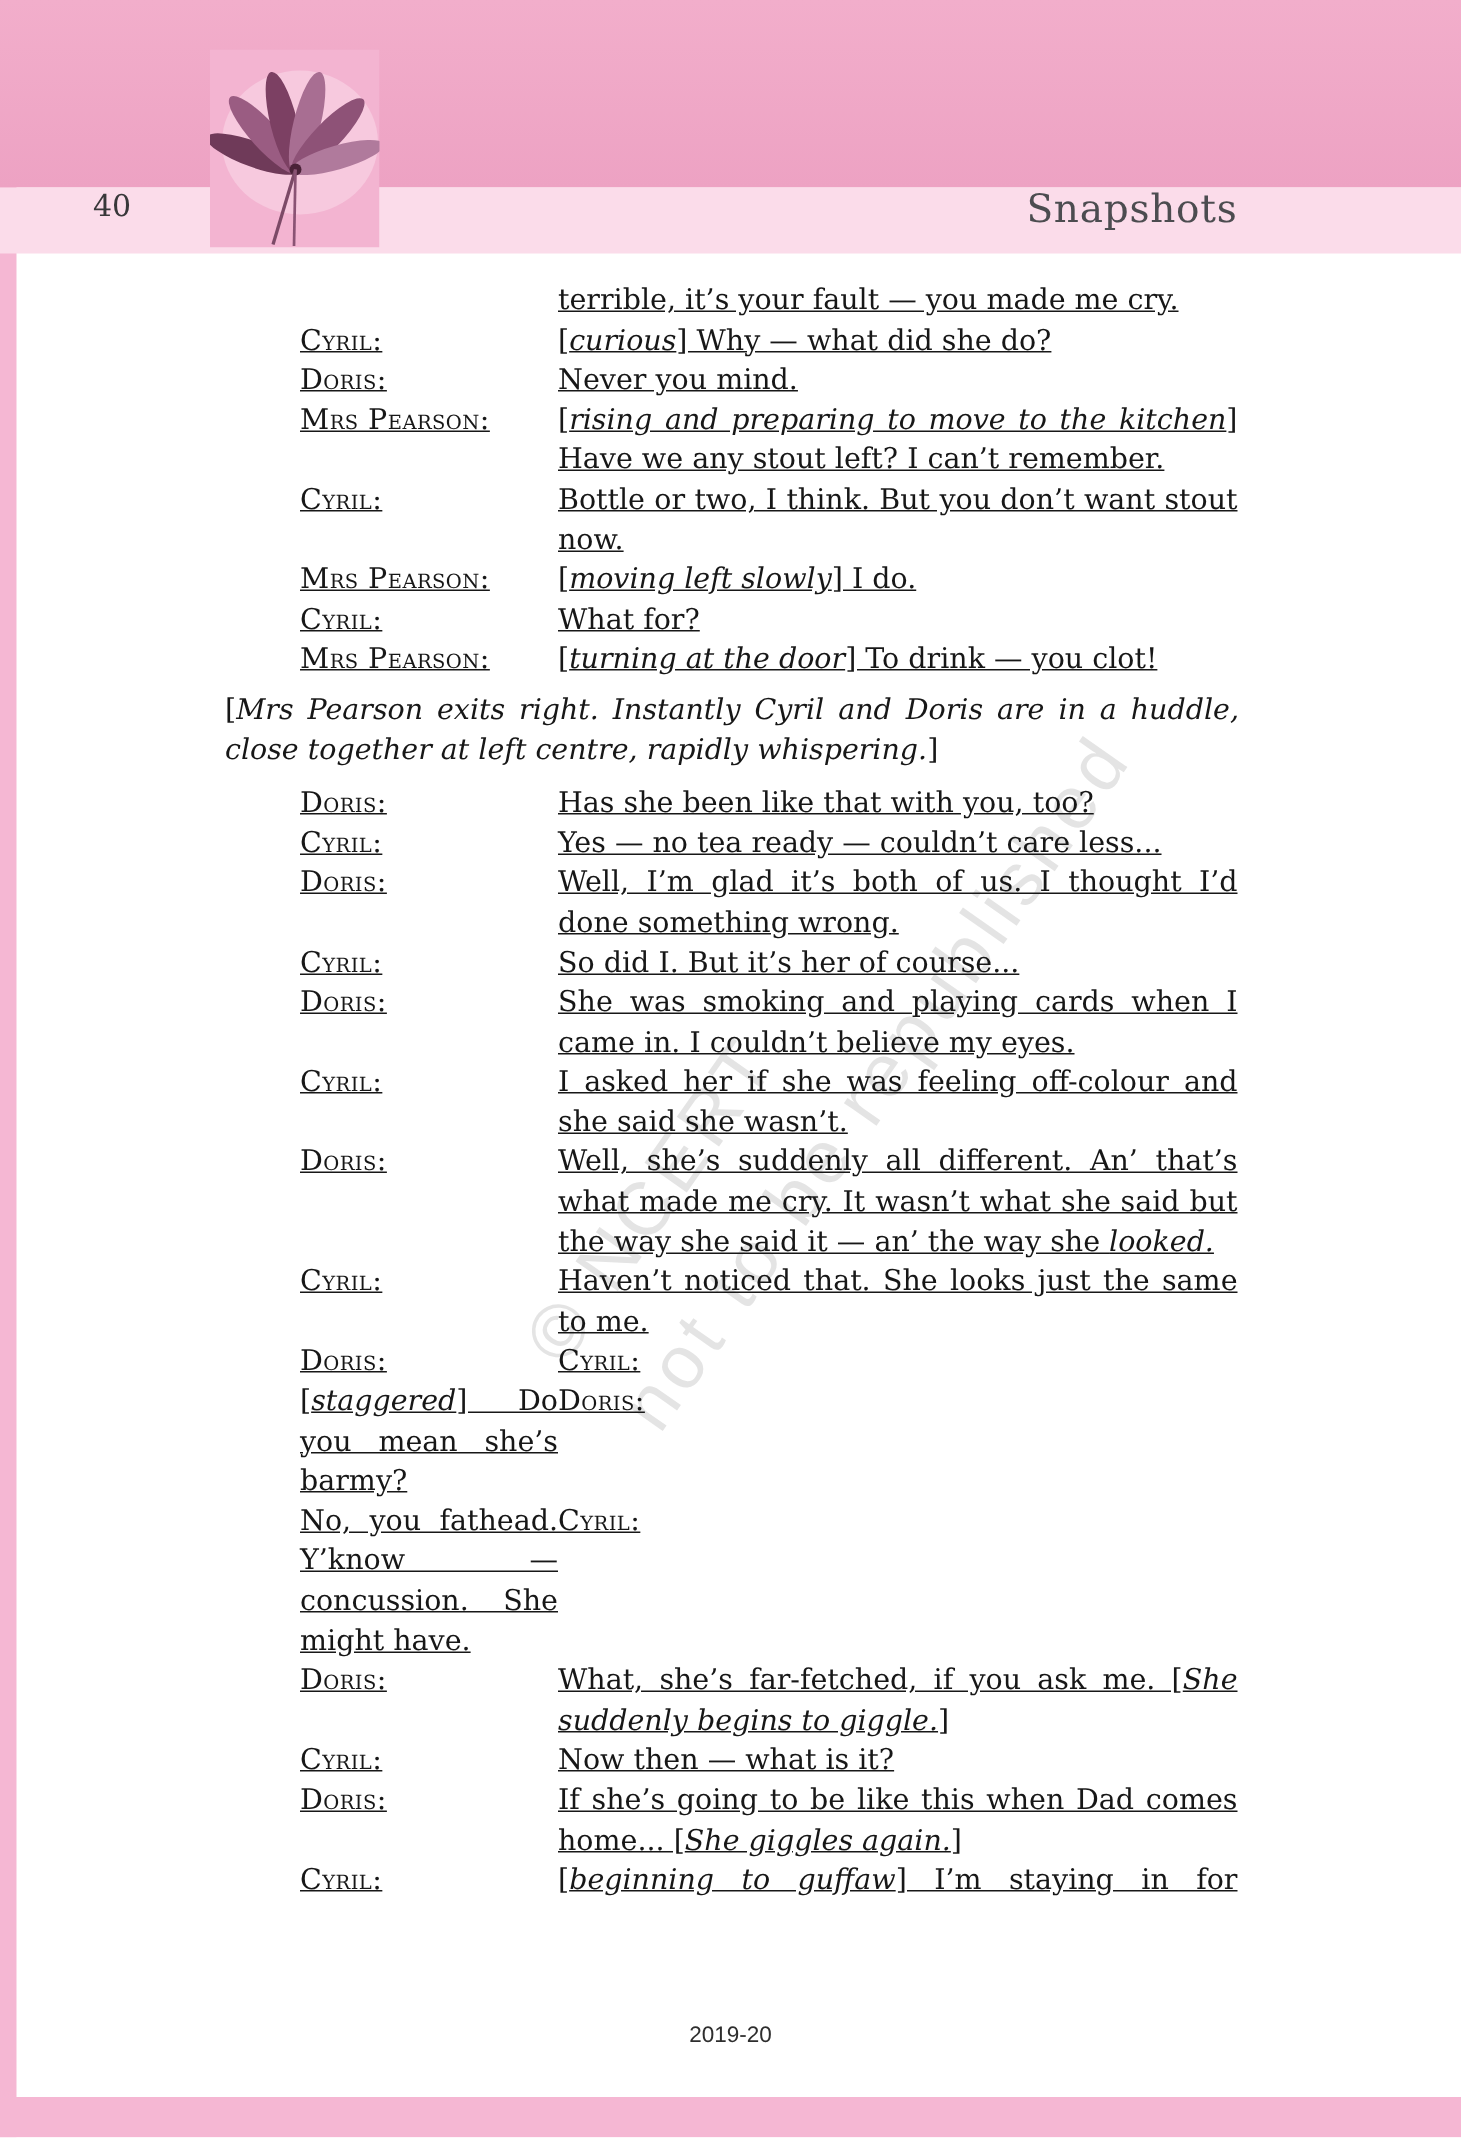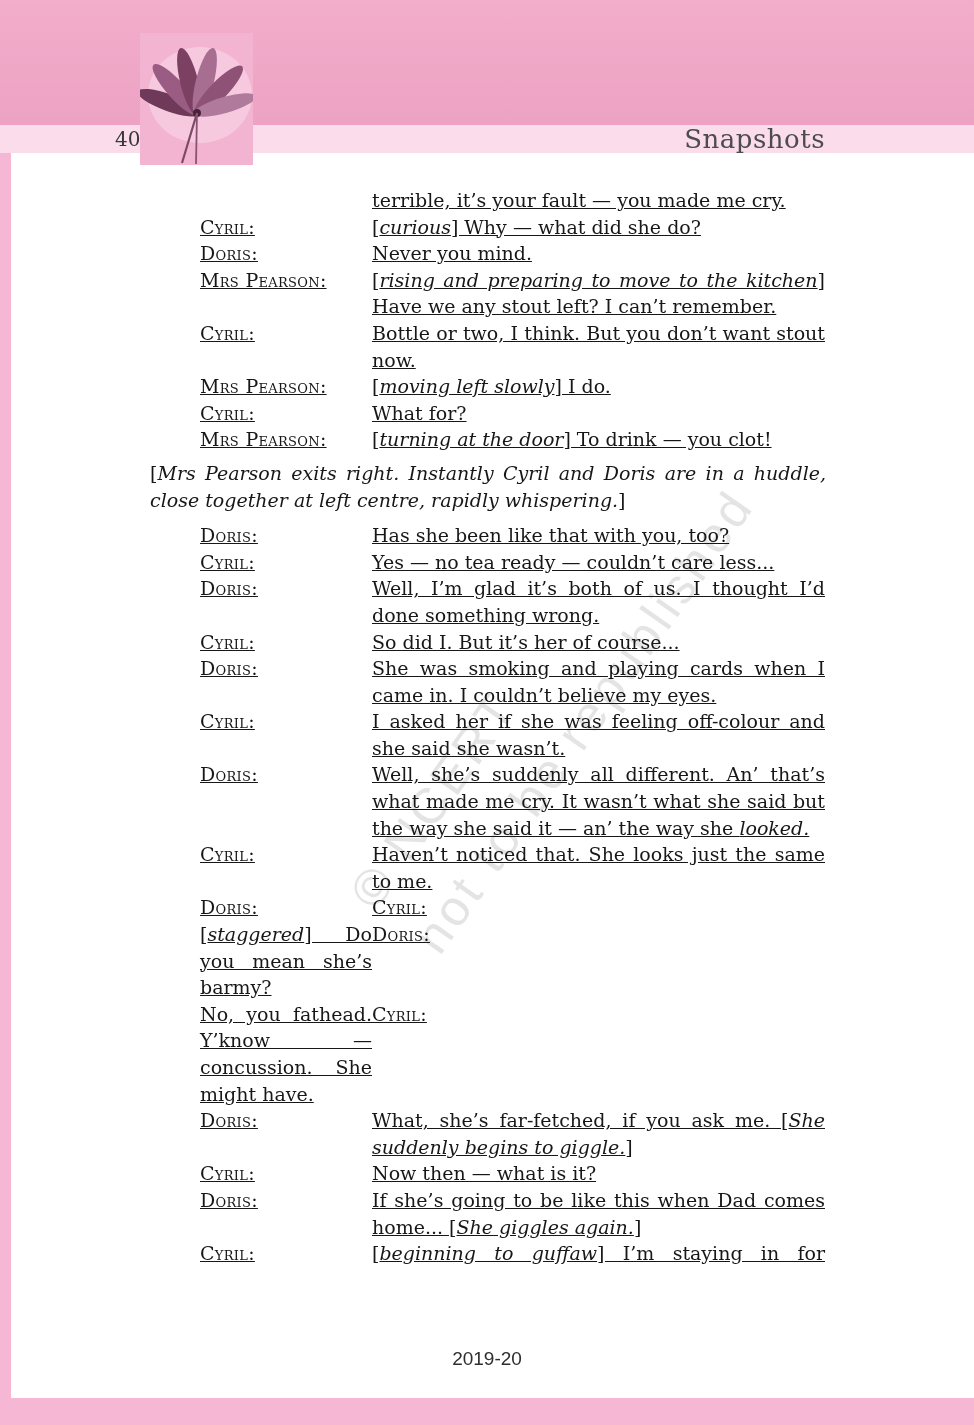--- a/index.html
+++ b/index.html
@@ -9,23 +9,23 @@
     background:#ffffff; overflow:hidden;
     font-family:"DejaVu Serif", serif; color:#171717;
   }
   
   .left-strip { position:absolute; left:0; top:0; width:11px; height:100%; background:#f5b7d3; }
   .bottom-strip { position:absolute; left:0; bottom:0; width:100%; height:27px; background:#f5b7d3; }
   
   .header { position:absolute; top:0; left:0; width:100%; height:165px; }
   .header-top { height:125px; background:linear-gradient(#f2aecb,#eda2c3); }
   .header-bottom {
-    height:28px; background:#fbdcea;
-    display:flex; align-items:center; justify-content:space-between;
-    padding-left:115px; padding-right:149px;
+    height:44px; background:#fbdcea;
+    display:flex; justify-content:space-between;
+    padding-left:62px; padding-right:149px;
   }
   .page-number { font-size:20px; color:#38383a; }
   .book-title  { font-size:26px; color:#4c4c50; letter-spacing:0.5px;margin-left:19px; }
   .flower { position:absolute; left:140px; top:33px; width:113px; height:132px; }
   
   .content { position:absolute; top:187px; left:0; width:974px; font-size:19px; line-height:26.6px; }
   .dialogue-grid { display:grid; grid-template-columns:172px 453px; margin-left:200px;text-decoration:underline; }
   .speaker { font-variant:small-caps; letter-spacing:0.3px; }
   .line { text-align:justify; }
   .line.fj { text-align-last:justify; }
@@ -34,21 +34,21 @@
   
   .watermark {
     position:absolute; left:330px; top:880px;
     transform:rotate(-55deg); transform-origin:0 0;
     font-family:"Liberation Sans", sans-serif;
     font-size:50px; line-height:78px; letter-spacing:4px;
     color:rgba(150,150,150,0.26); white-space:nowrap; pointer-events:none;
   }
   
   .footer { position:absolute; top:1348px; left:0; width:100%; text-align:center;
-    font-family:"Liberation Sans", sans-serif; font-size:19px; color:#2e2e2e; }
+    font-family:"Liberation Sans", sans-serif; font-size:15px; color:#2e2e2e; }
 </style>
 </head>
 <body>
 
 <div class="page">
 
   <div class="left-strip"></div>
 
   <div class="header">
     <div class="header-top"></div>

